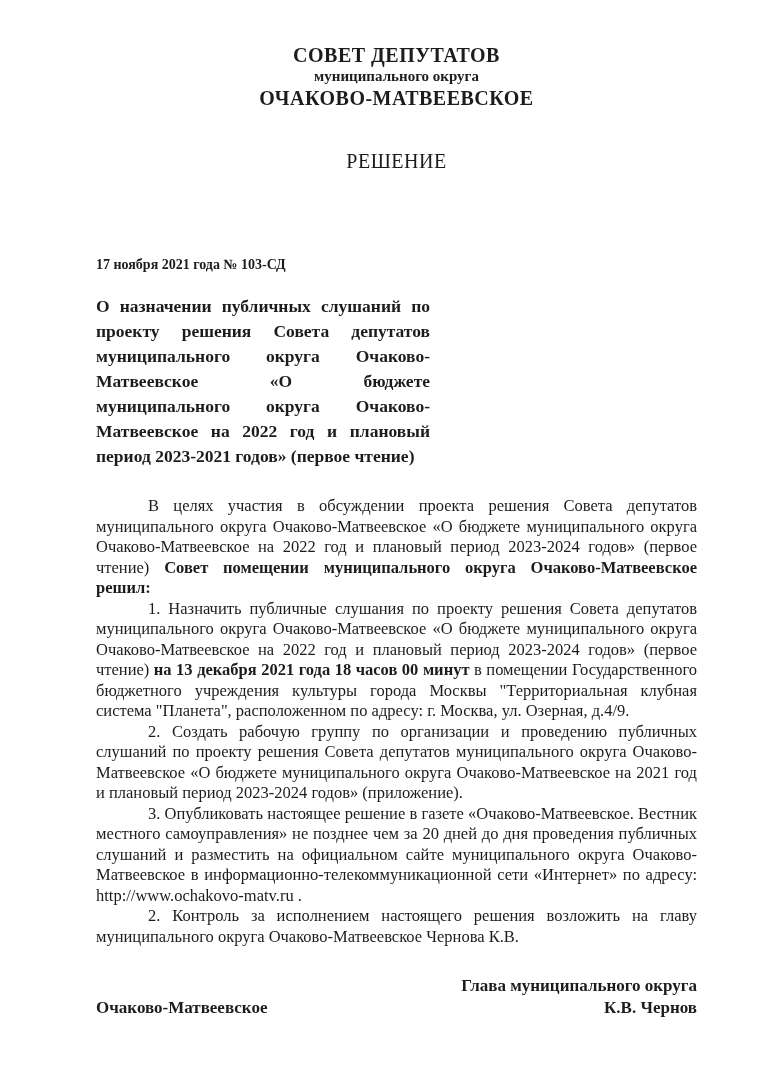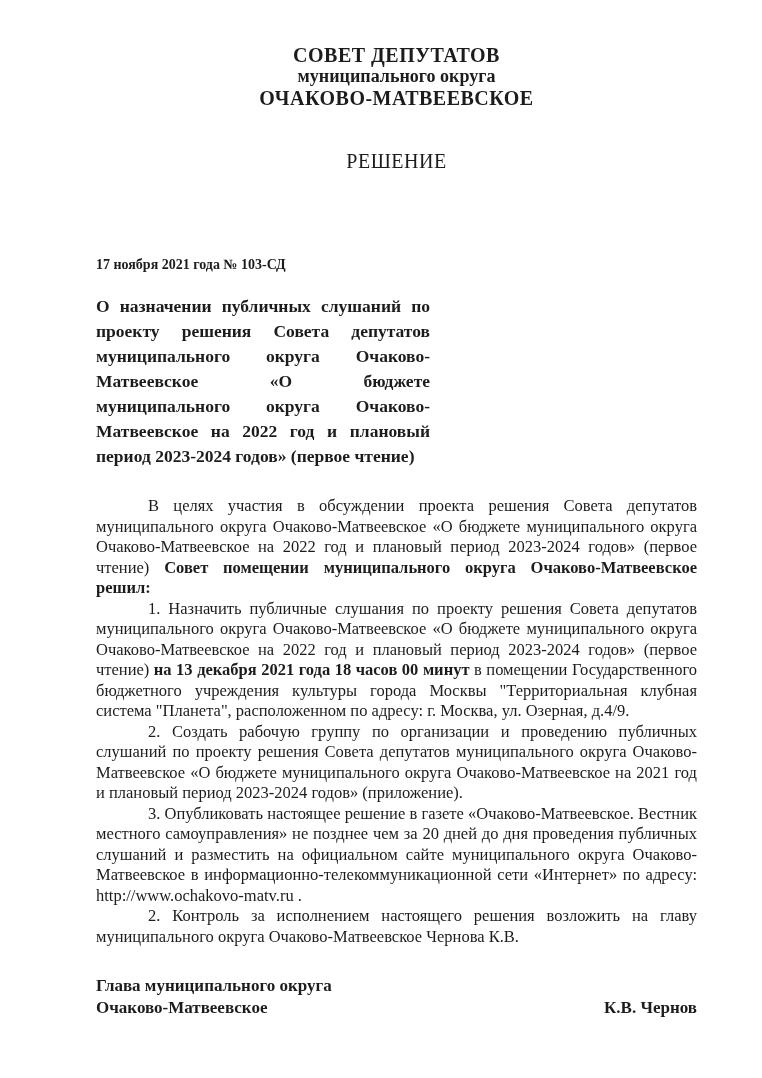--- a/index.html
+++ b/index.html
@@ -16,21 +16,21 @@
     padding: 44px 65px 0 96px;
     font-family: "Liberation Serif", "DejaVu Serif", serif;
     color: #1c1c1c;
     overflow: hidden;
   }
   .org-header {
     text-align: center;
     font-weight: bold;
   }
   .org-line1 { font-size: 20px; line-height: 23px; letter-spacing: 0.5px; }
-  .org-line2 { font-size: 18px; line-height: 19px; }
+  .org-line2 { font-size: 15px; line-height: 19px; }
   .org-line3 { font-size: 20px; line-height: 24px; letter-spacing: 0.5px; }
   .doc-type {
     margin-top: 40px;
     text-align: center;
     font-weight: normal;
     font-size: 20px;
     line-height: 22px;
     letter-spacing: 0.5px;
   }
   .date-line {
@@ -56,20 +56,21 @@
   .body-text p {
     margin: 0;
     text-indent: 52px;
   }
   .b { font-weight: bold; }
   .signature {
     margin-top: 28px;
     font-weight: bold;
     font-size: 17px;
     line-height: 22px;
+    text-align: right;
   }
   .sig-row2 {
     display: flex;
     justify-content: space-between;
   }
 </style>
 </head>
 <body>
 
 <div class="page">
@@ -77,21 +78,21 @@
   <div class="org-header">
     <div class="org-line1">СОВЕТ ДЕПУТАТОВ</div>
     <div class="org-line2">муниципального округа</div>
     <div class="org-line3">ОЧАКОВО-МАТВЕЕВСКОЕ</div>
   </div>
 
   <div class="doc-type">РЕШЕНИЕ</div>
 
   <div class="date-line">17 ноября 2021 года № 103-СД</div>
 
-  <div class="subject">О назначении публичных слушаний по проекту решения Совета депутатов муниципального округа Очаково-Матвеевское «О бюджете муниципального округа Очаково-Матвеевское на 2022 год и плановый период 2023-2024 годов» (первое чтение)</div>
+  <div class="subject">О назначении публичных слушаний по проекту решения Совета депутатов муниципального округа Очаково-Матвеевское «О бюджете муниципального округа Очаково-Матвеевское на 2022 год и плановый период 2023-2021 годов» (первое чтение)</div>
 
   <div class="body-text">
     <p><span>В целях  участия в обсуждении  проекта решения Совета депутатов муниципального округа Очаково-Матвеевское «О бюджете муниципального округа  Очаково-Матвеевское на 2022 год и плановый период 2023-2024  годов» (первое чтение) </span><span class="b">Совет помещении муниципального округа Очаково-Матвеевское решил:</span></p>
 
     <p><span>1.  Назначить публичные слушания по проекту решения Совета депутатов муниципального округа Очаково-Матвеевское «О бюджете муниципального округа  Очаково-Матвеевское на 2022 год и плановый период 2023-2024  годов» (первое чтение) </span><span class="b">на 13 декабря 2021 года 18 часов 00 минут</span><span> в помещении Государственного бюджетного учреждения культуры города Москвы "Территориальная клубная система "Планета", расположенном по адресу: г. Москва, ул. Озерная, д.4/9.</span></p>
 
     <p><span>2.  Создать рабочую группу по организации и проведению публичных слушаний по проекту решения Совета депутатов муниципального округа Очаково-Матвеевское «О бюджете муниципального округа  Очаково-Матвеевское на 2021 год и плановый период 2023-2024  годов» (приложение).</span><span class="b"></span><span></span></p>
 
     <p><span>3. Опубликовать настоящее решение в газете «Очаково-Матвеевское. Вестник местного самоуправления» не позднее чем за 20 дней до дня проведения публичных слушаний и разместить на официальном сайте муниципального округа Очаково-Матвеевское в информационно-телекоммуникационной сети «Интернет» по адресу: http://www.ochakovo-matv.ru .</span><span class="b"></span><span></span></p>
 

